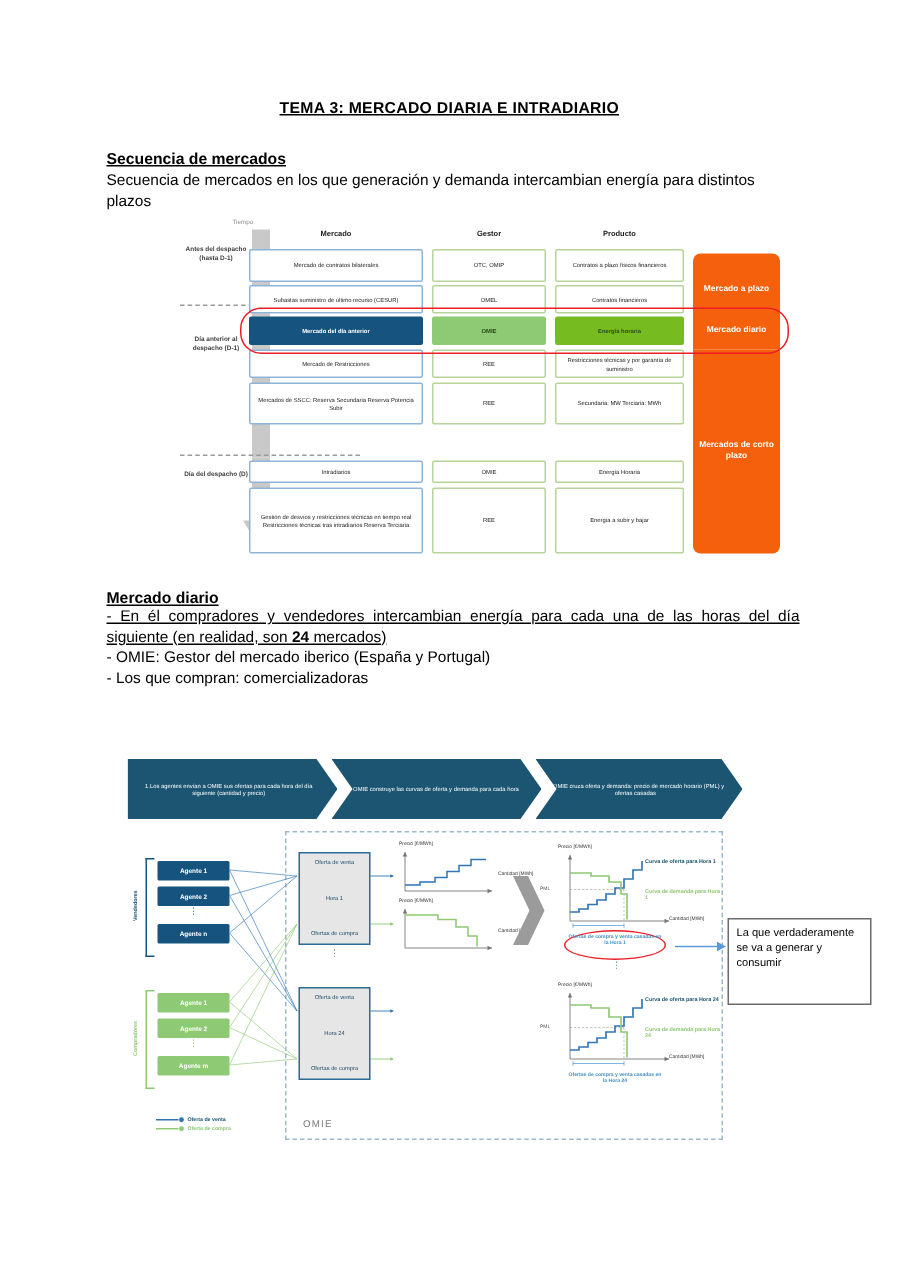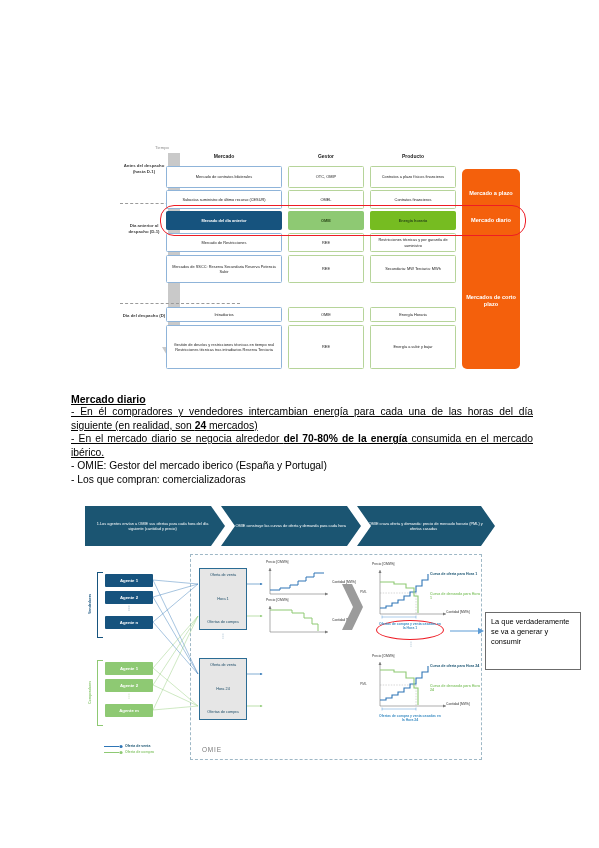--- a/index.html
+++ b/index.html
@@ -82,21 +82,26 @@
   .omie-word{position:absolute;font-size:6.5px;color:#7a7a7a;letter-spacing:.8px;}
   .legend{position:absolute;font-size:3.5px;font-weight:bold;line-height:5.6px;}
   .callout{position:absolute;border:1px solid #6b6b6b;box-sizing:border-box;background:#fff;
      font-size:7.4px;line-height:10px;padding:4px 5px;color:#000;}
 </style>
 </head>
 <body>
 
 <div class="page">
 
-
+  <div class="title">TEMA 3: MERCADO DIARIA E INTRADIARIO</div>
+
+  <div class="sec1">
+    <div class="h2">Secuencia de mercados</div>
+    <div class="body-txt" style="margin-top:2px;">Secuencia de mercados en los que generación y demanda intercambian energía para distintos plazos</div>
+  </div>
 
   <div class="d1">
 
     <div class="tiempo">Tiempo</div>
     <div class="timebar"></div>
     <div class="arrow-col">
       <div class="stem"></div>
         <div class="head"></div>
     </div>
 
@@ -143,23 +148,20 @@
     <div class="orange or-mid">Mercado diario</div>
     <div class="orange or-bot">Mercados de corto plazo</div>
 
     <div class="redbox"></div>
   </div>
 
   <div class="sec2">
     <div class="h2">Mercado diario</div>
     <div class="body-txt just">
       <span>- En él compradores y vendedores intercambian energía para cada una de las horas del día siguiente (en realidad, son </span><b>24</b><span> mercados)</span>
-    </div>
-    <div class="body-txt just">
-      <span>- En el mercado diario se negocia alrededor </span><b>del 70-80% de la energía</b><span> consumida en el mercado ibérico.</span>
     </div>
     <div class="body-txt">- OMIE: Gestor del mercado iberico (España y Portugal)</div>
     <div class="body-txt">- Los que compran: comercializadoras</div>
   </div>
 
   <div class="d2">
 
     <div class="chev c1">
       <span class="chev-in">1.Los agentes envían a OMIE sus ofertas para cada hora del día siguiente (cantidad y precio)</span>
     </div>

